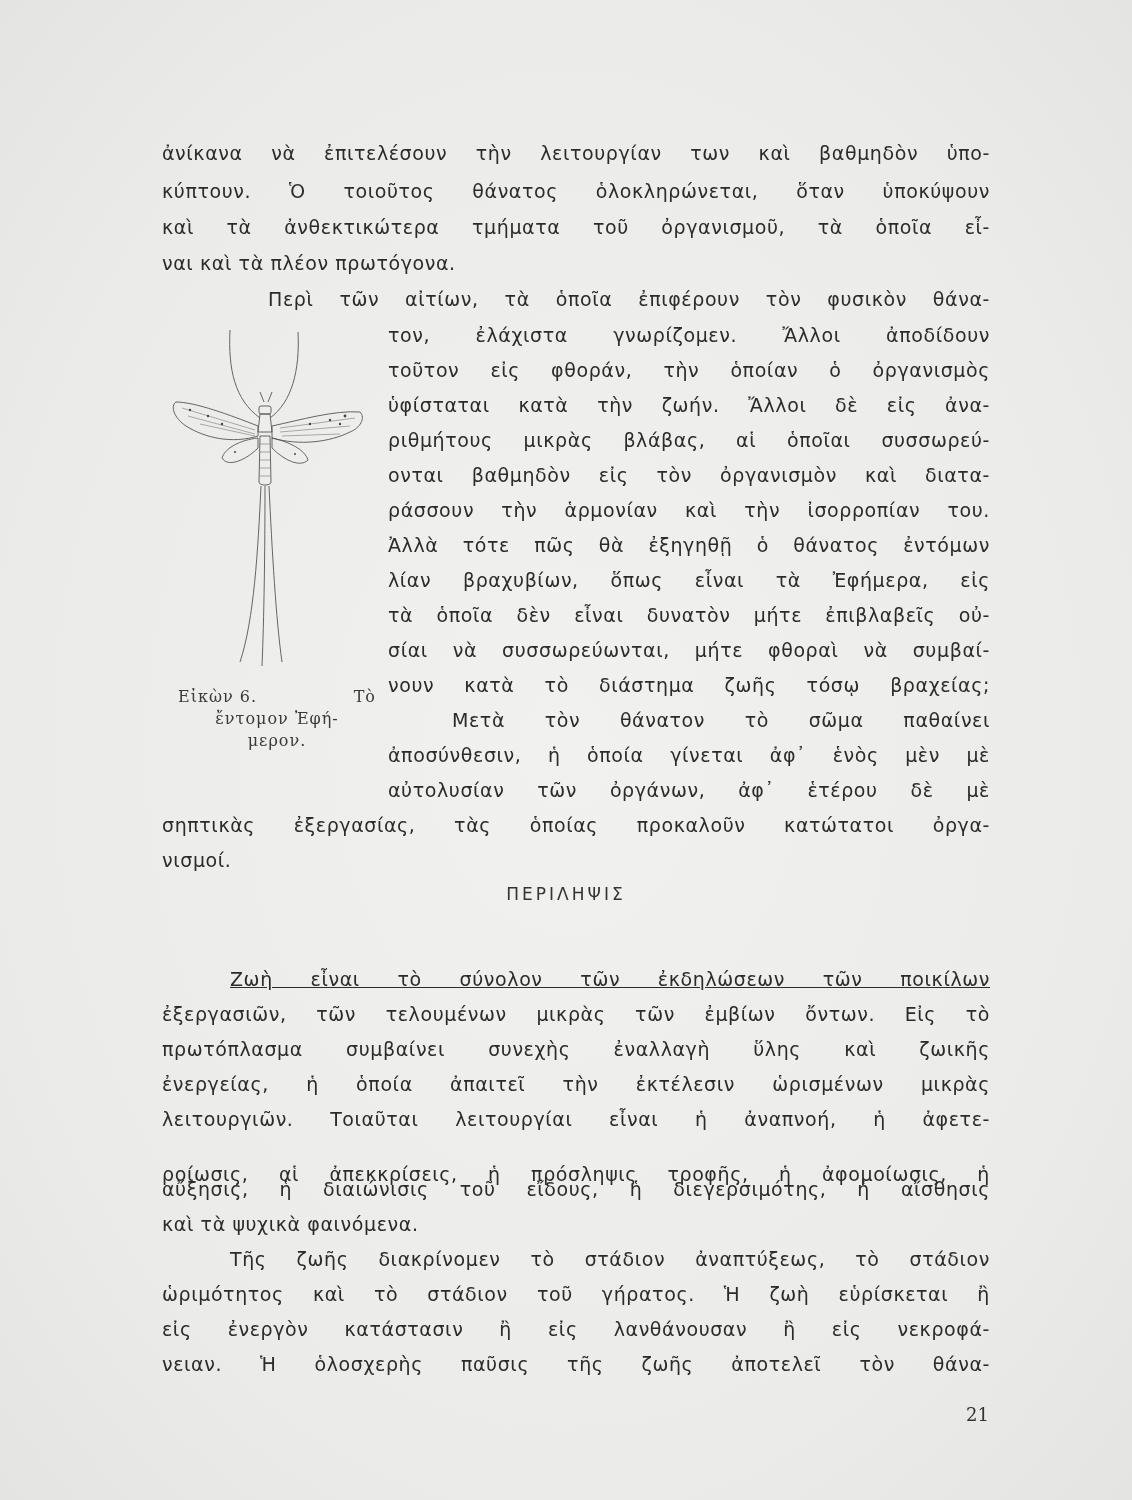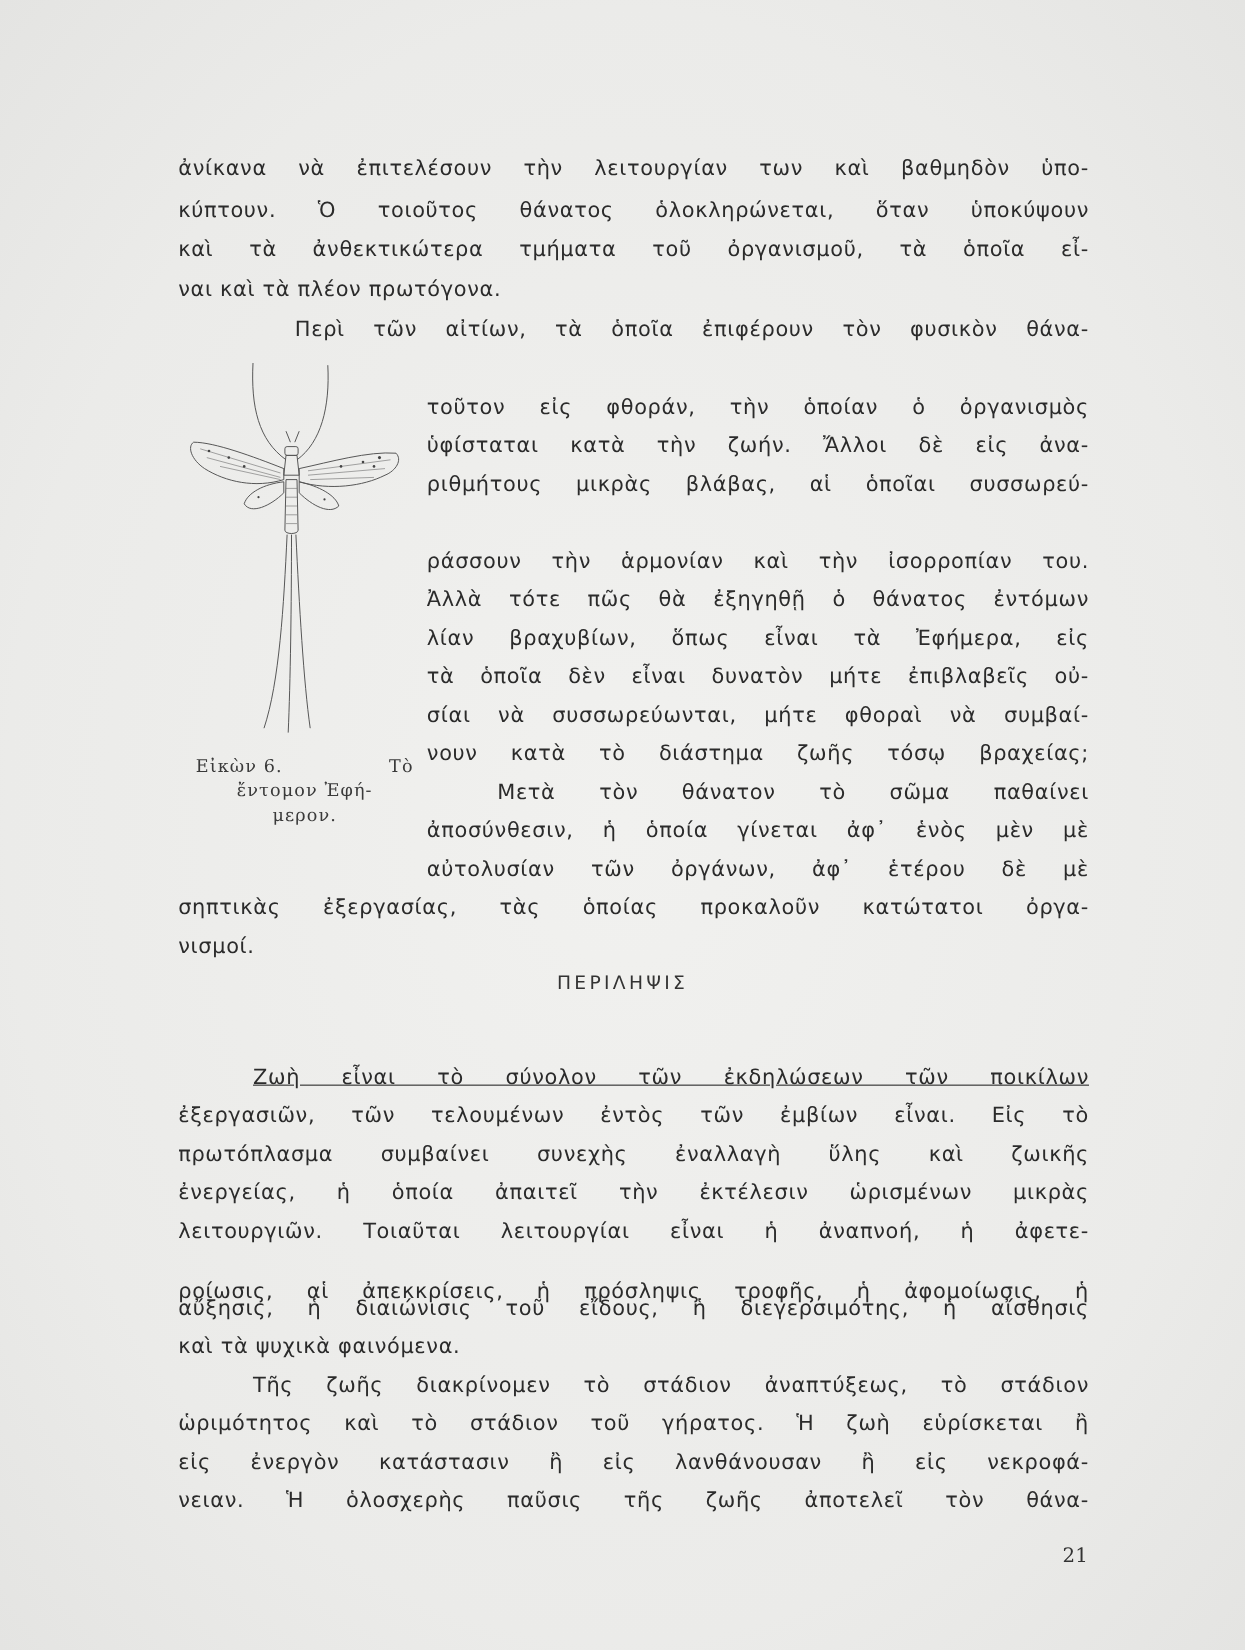--- a/index.html
+++ b/index.html
@@ -48,23 +48,25 @@
 <body>
 
 <div class="page">
 
   <div class="line just" style="left:162px; top:138px; width:828px;">ἀνίκανα νὰ ἐπιτελέσουν τὴν λειτουργίαν των καὶ βαθμηδὸν ὑπο-</div>
   <div class="line just" style="left:162px; top:176px; width:828px;">κύπτουν. Ὁ τοιοῦτος θάνατος ὁλοκληρώνεται, ὅταν ὑποκύψουν</div>
   <div class="line just" style="left:162px; top:212px; width:828px;">καὶ τὰ ἀνθεκτικώτερα τμήματα τοῦ ὀργανισμοῦ, τὰ ὁποῖα εἶ-</div>
   <div class="line" style="left:162px; top:248px;">ναι καὶ τὰ πλέον πρωτόγονα.</div>
 
   <div class="line just" style="left:268px; top:284px; width:722px;">Περὶ τῶν αἰτίων, τὰ ὁποῖα ἐπιφέρουν τὸν φυσικὸν θάνα-</div>
+  <div class="line just" style="left:388px; top:320px; width:602px;">τον, ἐλάχιστα γνωρίζομεν. Ἄλλοι ἀποδίδουν</div>
   <div class="line just" style="left:388px; top:355px; width:602px;">τοῦτον εἰς φθοράν, τὴν ὁποίαν ὁ ὀργανισμὸς</div>
   <div class="line just" style="left:388px; top:390px; width:602px;">ὑφίσταται κατὰ τὴν ζωήν. Ἄλλοι δὲ εἰς ἀνα-</div>
   <div class="line just" style="left:388px; top:425px; width:602px;">ριθμήτους μικρὰς βλάβας, αἱ ὁποῖαι συσσωρεύ-</div>
+  <div class="line just" style="left:388px; top:460px; width:602px;">ονται βαθμηδὸν εἰς τὸν ὀργανισμὸν καὶ διατα-</div>
   <div class="line just" style="left:388px; top:495px; width:602px;">ράσσουν τὴν ἁρμονίαν καὶ τὴν ἰσορροπίαν του.</div>
   <div class="line just" style="left:388px; top:530px; width:602px;">Ἀλλὰ τότε πῶς θὰ ἐξηγηθῇ ὁ θάνατος ἐντόμων</div>
   <div class="line just" style="left:388px; top:565px; width:602px;">λίαν βραχυβίων, ὅπως εἶναι τὰ Ἐφήμερα, εἰς</div>
   <div class="line just" style="left:388px; top:600px; width:602px;">τὰ ὁποῖα δὲν εἶναι δυνατὸν μήτε ἐπιβλαβεῖς οὐ-</div>
   <div class="line just" style="left:388px; top:635px; width:602px;">σίαι νὰ συσσωρεύωνται, μήτε φθοραὶ νὰ συμβαί-</div>
   <div class="line just" style="left:388px; top:670px; width:602px;">νουν κατὰ τὸ διάστημα ζωῆς τόσῳ βραχείας;</div>
   <div class="line just" style="left:452px; top:705px; width:538px;">Μετὰ τὸν θάνατον τὸ σῶμα παθαίνει</div>
   <div class="line just" style="left:388px; top:740px; width:602px;">ἀποσύνθεσιν, ἡ ὁποία γίνεται ἀφ᾽ ἑνὸς μὲν μὲ</div>
   <div class="line just" style="left:388px; top:775px; width:602px;">αὐτολυσίαν τῶν ὀργάνων, ἀφ᾽ ἑτέρου δὲ μὲ</div>
   <div class="line just" style="left:162px; top:810px; width:828px;">σηπτικὰς ἐξεργασίας, τὰς ὁποίας προκαλοῦν κατώτατοι ὀργα-</div>
@@ -114,21 +116,21 @@
       <span>Εἰκὼν 6.</span>
       <span>Τὸ</span>
     </div>
     <div>ἔντομον Ἐφή-</div>
     <div>μερον.</div>
   </div>
 
   <div class="heading">ΠΕΡΙΛΗΨΙΣ</div>
 
   <div class="line just" style="left:230px; top:964px; width:760px;text-decoration:underline;">Ζωὴ εἶναι τὸ σύνολον τῶν ἐκδηλώσεων τῶν ποικίλων</div>
-  <div class="line just" style="left:162px; top:999px; width:828px;">ἐξεργασιῶν, τῶν τελουμένων ἐντὸς τῶν ἐμβίων εἶναι. Εἰς τὸ</div>
+  <div class="line just" style="left:162px; top:999px; width:828px;">ἐξεργασιῶν, τῶν τελουμένων μικρὰς τῶν ἐμβίων ὄντων. Εἰς τὸ</div>
   <div class="line just" style="left:162px; top:1034px; width:828px;">πρωτόπλασμα συμβαίνει συνεχὴς ἐναλλαγὴ ὕλης καὶ ζωικῆς</div>
   <div class="line just" style="left:162px; top:1069px; width:828px;">ἐνεργείας, ἡ ὁποία ἀπαιτεῖ τὴν ἐκτέλεσιν ὡρισμένων μικρὰς</div>
   <div class="line just" style="left:162px; top:1104px; width:828px;">λειτουργιῶν. Τοιαῦται λειτουργίαι εἶναι ἡ ἀναπνοή, ἡ ἀφετε-</div>
   <div class="line just" style="left:162px; top:1139px; width:828px;margin-top:20px;">ροίωσις, αἱ ἀπεκκρίσεις, ἡ πρόσληψις τροφῆς, ἡ ἀφομοίωσις, ἡ</div>
   <div class="line just" style="left:162px; top:1174px; width:828px;">αὔξησις, ἡ διαιώνισις τοῦ εἴδους, ἡ διεγερσιμότης, ἡ αἴσθησις</div>
   <div class="line" style="left:162px; top:1209px;">καὶ τὰ ψυχικὰ φαινόμενα.</div>
 
   <div class="line just" style="left:230px; top:1244px; width:760px;">Τῆς ζωῆς διακρίνομεν τὸ στάδιον ἀναπτύξεως, τὸ στάδιον</div>
   <div class="line just" style="left:162px; top:1279px; width:828px;">ὡριμότητος καὶ τὸ στάδιον τοῦ γήρατος. Ἡ ζωὴ εὑρίσκεται ἢ</div>
   <div class="line just" style="left:162px; top:1314px; width:828px;">εἰς ἐνεργὸν κατάστασιν ἢ εἰς λανθάνουσαν ἢ εἰς νεκροφά-</div>

